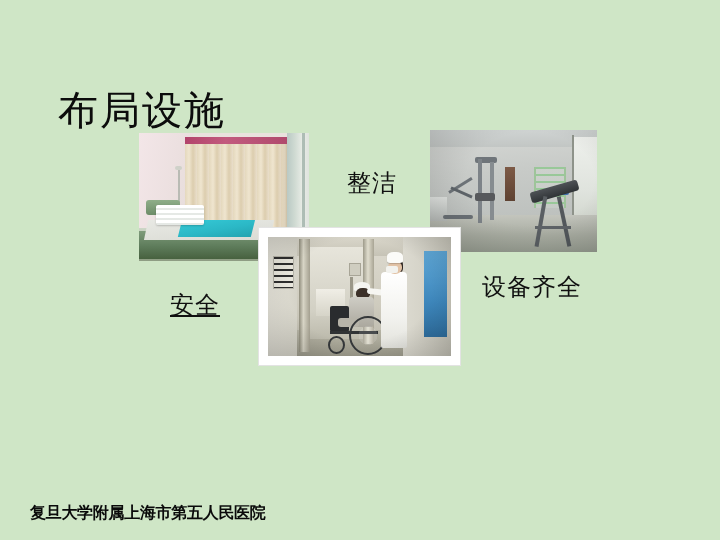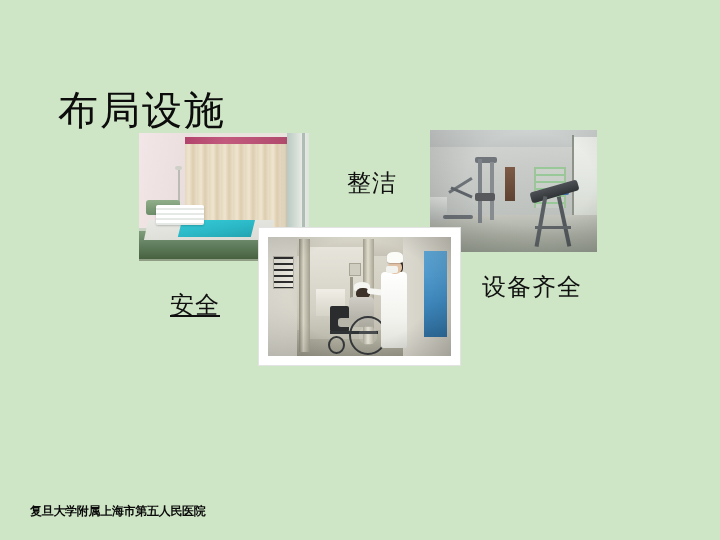--- a/index.html
+++ b/index.html
@@ -48,21 +48,21 @@
   #caption-clean   { left: 347px; top: 168px; }
   #caption-safe    { left: 170px; top: 290px; text-decoration: underline; }
   #caption-equip   { left: 482px; top: 272px; }
 
   
   #footer-text {
     position: absolute;
     left: 30px;
     top: 503px;
     font-family: "DejaVu Sans", "Liberation Sans", sans-serif;
-    font-size: 12px;
+    font-size: 16px;
     font-weight: bold;
     letter-spacing: -0.3px;
     color: #0a0a0a;
     white-space: nowrap;
   }
 
   
   .photo {
     position: absolute;
     overflow: hidden;

